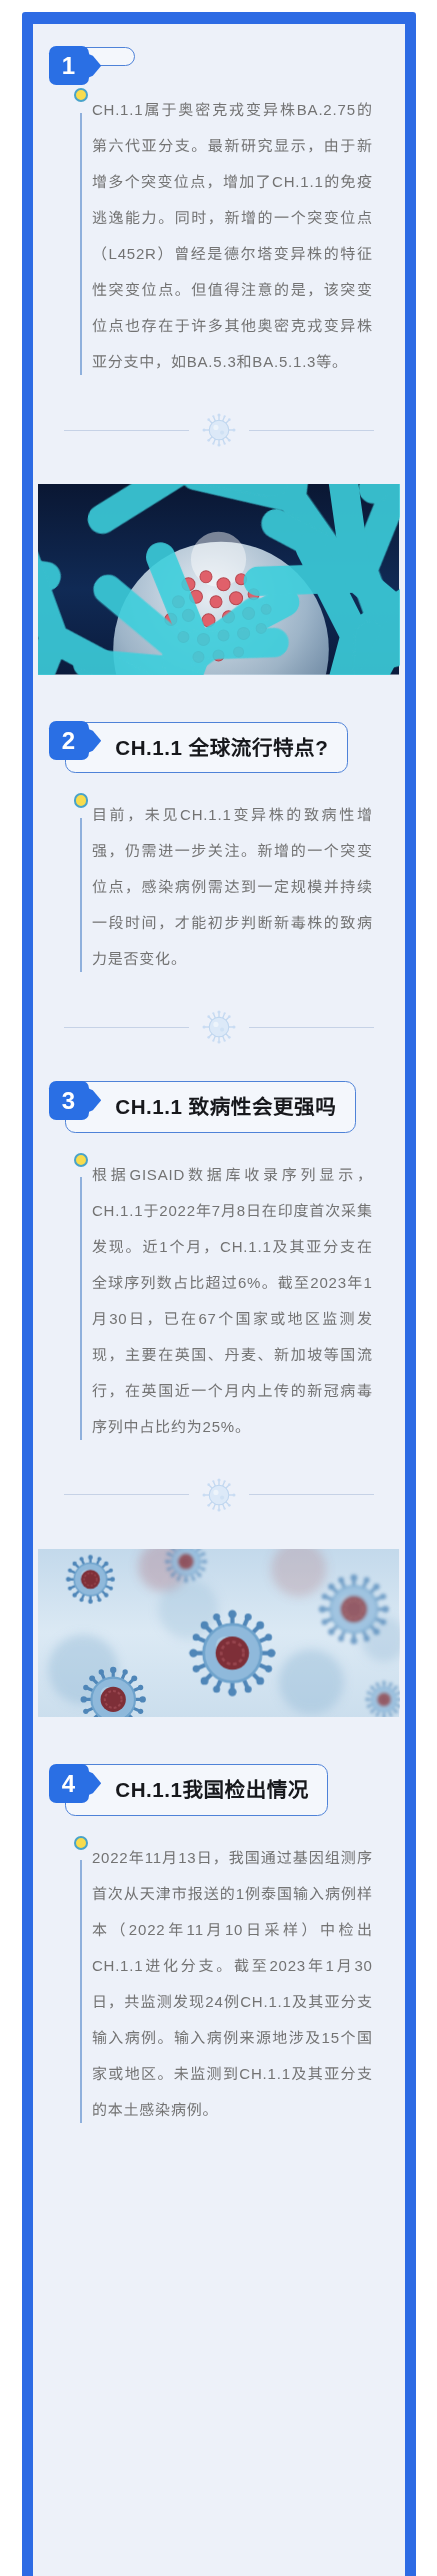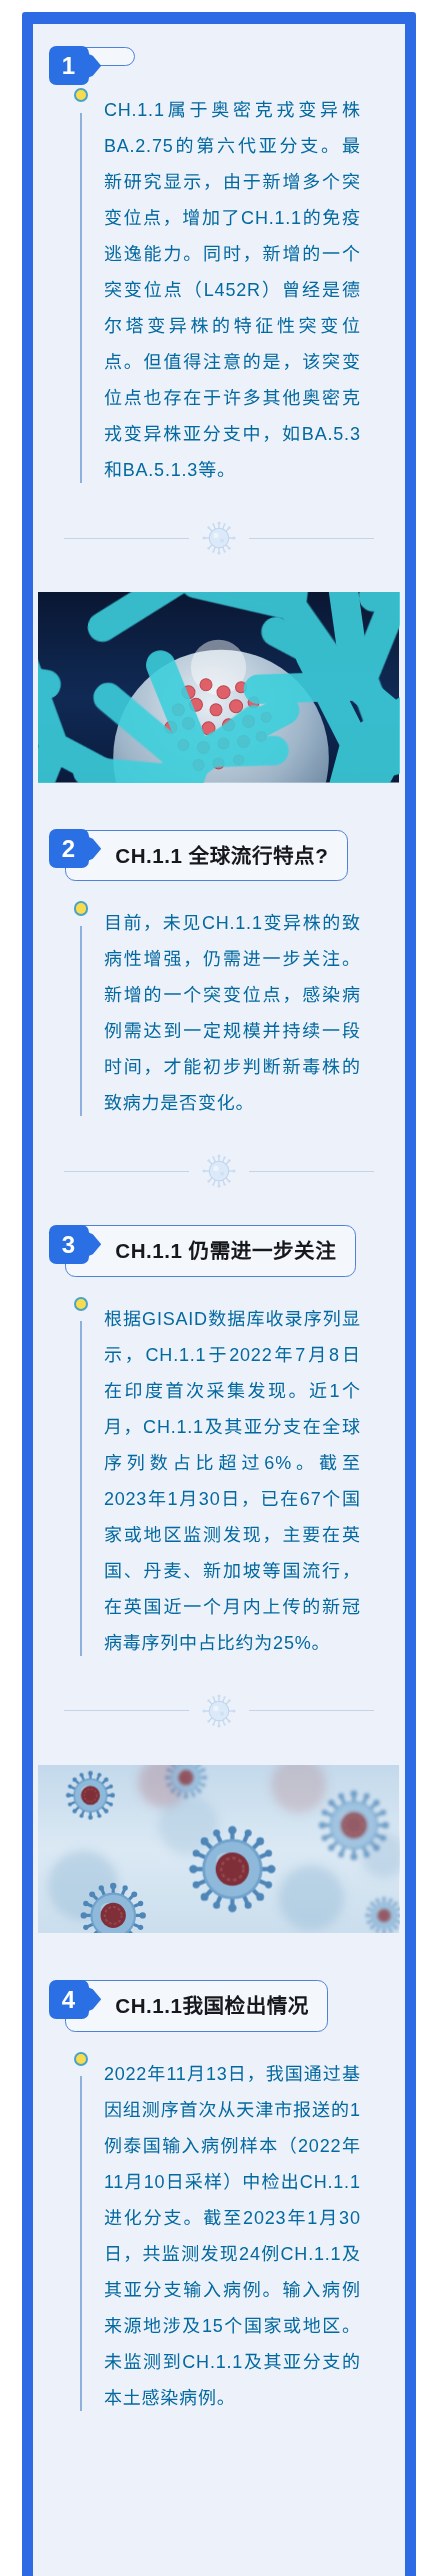--- a/index.html
+++ b/index.html
@@ -15,21 +15,21 @@
     padding:8.8px 18.5px 8.8px 49px;font-size:20.6px;font-weight:700;color:#17181C;line-height:1.55;letter-spacing:0.5px;}
   .badge{position:absolute;left:-17.5px;top:-1.5px;width:40px;height:39px;background:#2A6FE4;border-radius:7.2px;
     text-align:center;line-height:39px;font-size:24px;font-weight:700;color:#ffffff;}
   .badge::after{content:"";position:absolute;right:-12.4px;top:50%;transform:translateY(-50%);
     width:14.4px;height:25px;background:#2A6FE4;clip-path:polygon(0 0,42% 10%,100% 50%,42% 90%,0 100%);}
   
   .body-block{position:relative;margin:0 28px 0 33px;padding-left:21.6px;}
   .body-block::before{content:"";position:absolute;left:14px;top:20.6px;bottom:5.2px;width:1.5px;background:#8FB0DC;}
   .pin{position:absolute;left:7.7px;top:-4.1px;width:10.3px;height:10.3px;border-radius:50%;
     background:#F8DC4D;border:2.1px solid #49A3C9;box-sizing:content-box;}
-  .body-block p{margin:16px;font-size:18px;line-height:36px;color:#0369a1;letter-spacing:0.8px;
+  .body-block p{margin:4px;font-size:15px;line-height:36px;color:#737373;letter-spacing:0.8px;
     text-align:justify;text-justify:inter-ideograph;}
   .body-block p + p{margin-top:36px;}
   
   .divider{display:flex;align-items:center;justify-content:center;margin:33px 31px 37px 31px;}
   .divider .line{flex:1;height:1px;background:#C6D2E6;}
   .divider .vwrap{width:34px;height:34px;margin:0 13.4px;flex:0 0 auto;}
   
   .photo{display:block;margin:21.6px 5.2px 47px 5.2px;}
   .photo svg{display:block;width:100%;height:auto;}
 </style>
@@ -238,21 +238,21 @@
         <span class="vwrap"><svg viewBox="0 0 66 66">
               <use href="#virusicon"></use>
             </svg></span>
         <span class="line"></span>
       </div>
 
       <section>
         <div class="sec-row">
           <div class="sec-header">
             <div class="badge"><span>3</span></div>
-            <span>CH.1.1 仍需进一步关注</span>
+            <span>CH.1.1 致病性会更强吗</span>
           </div>
         </div>
         <div class="body-block">
           <div class="pin"></div>
           <p>根据GISAID数据库收录序列显示，CH.1.1于2022年7月8日在印度首次采集发现。近1个月，CH.1.1及其亚分支在全球序列数占比超过6%。截至2023年1月30日，已在67个国家或地区监测发现，主要在英国、丹麦、新加坡等国流行，在英国近一个月内上传的新冠病毒序列中占比约为25%。</p>
         </div>
       </section>
 
       <div class="divider">
         <span class="line"></span>

